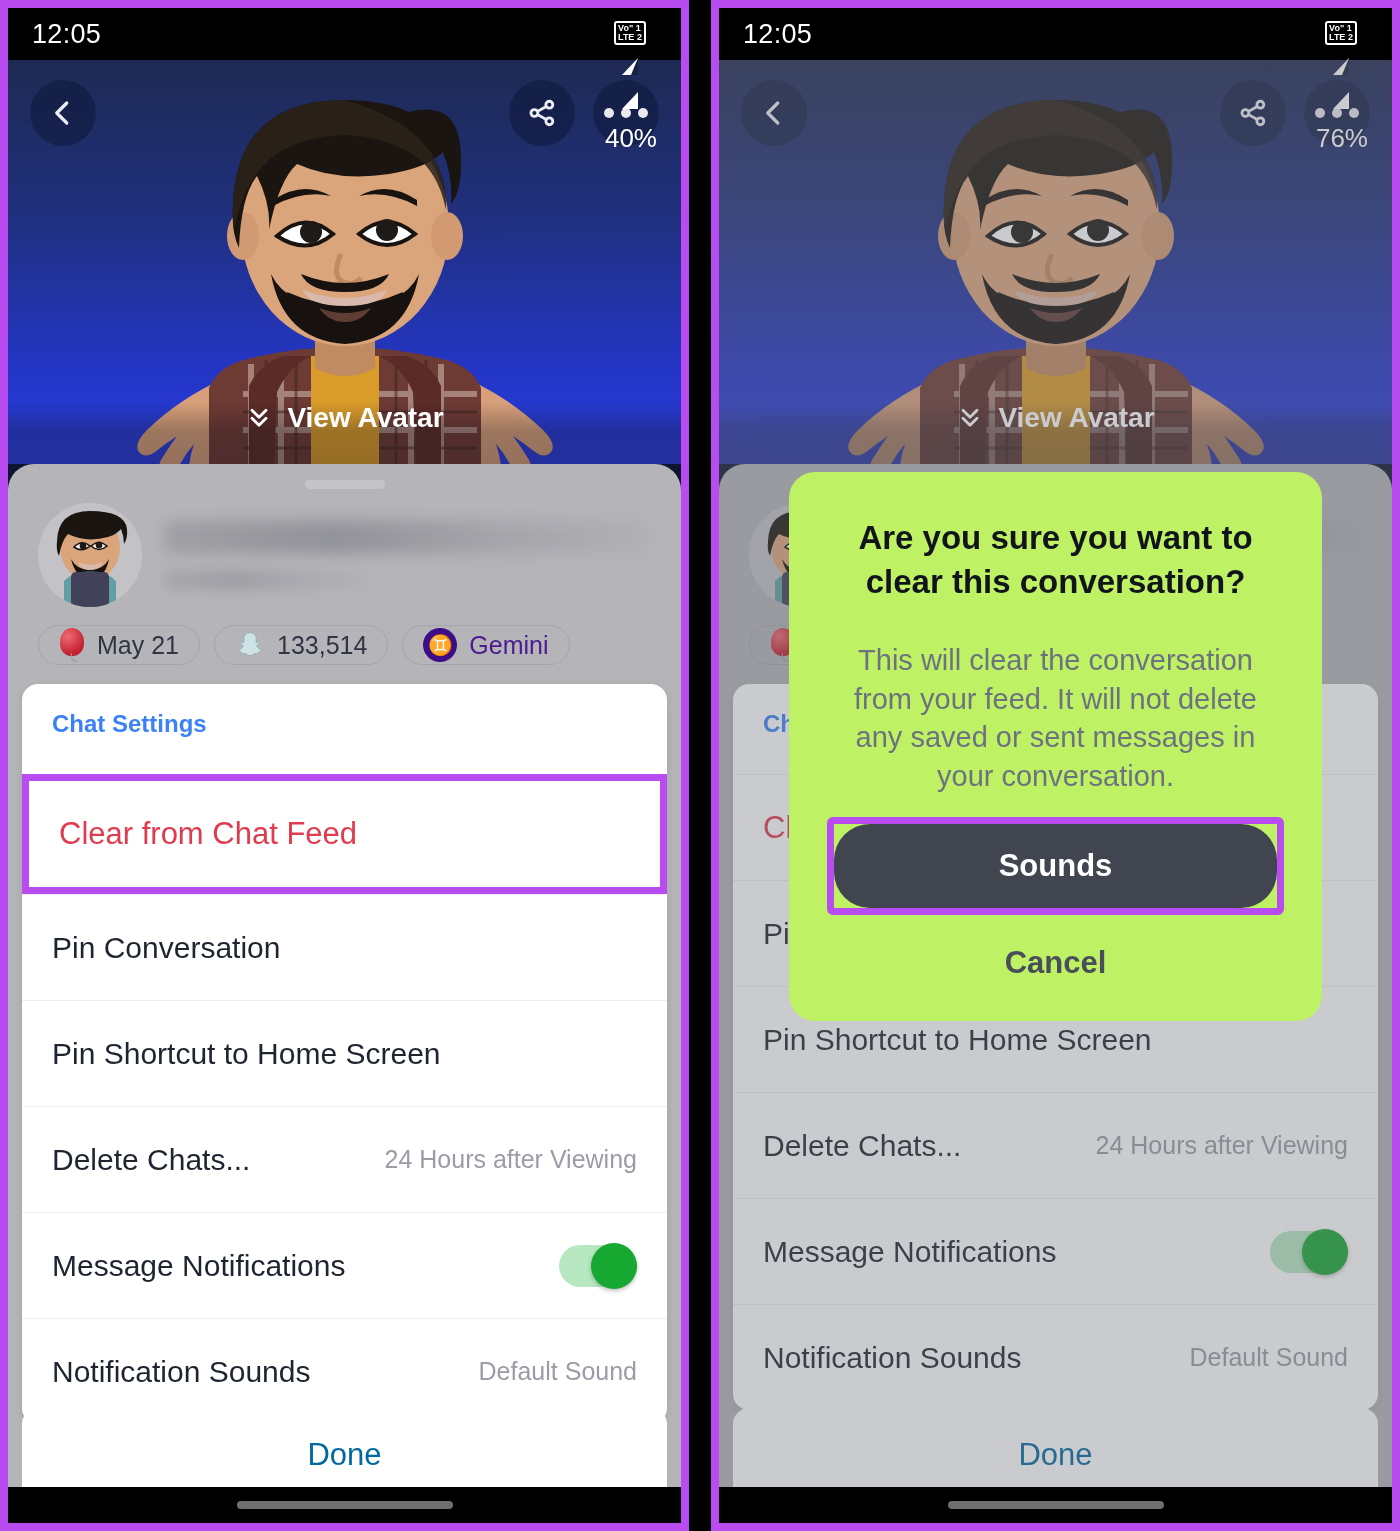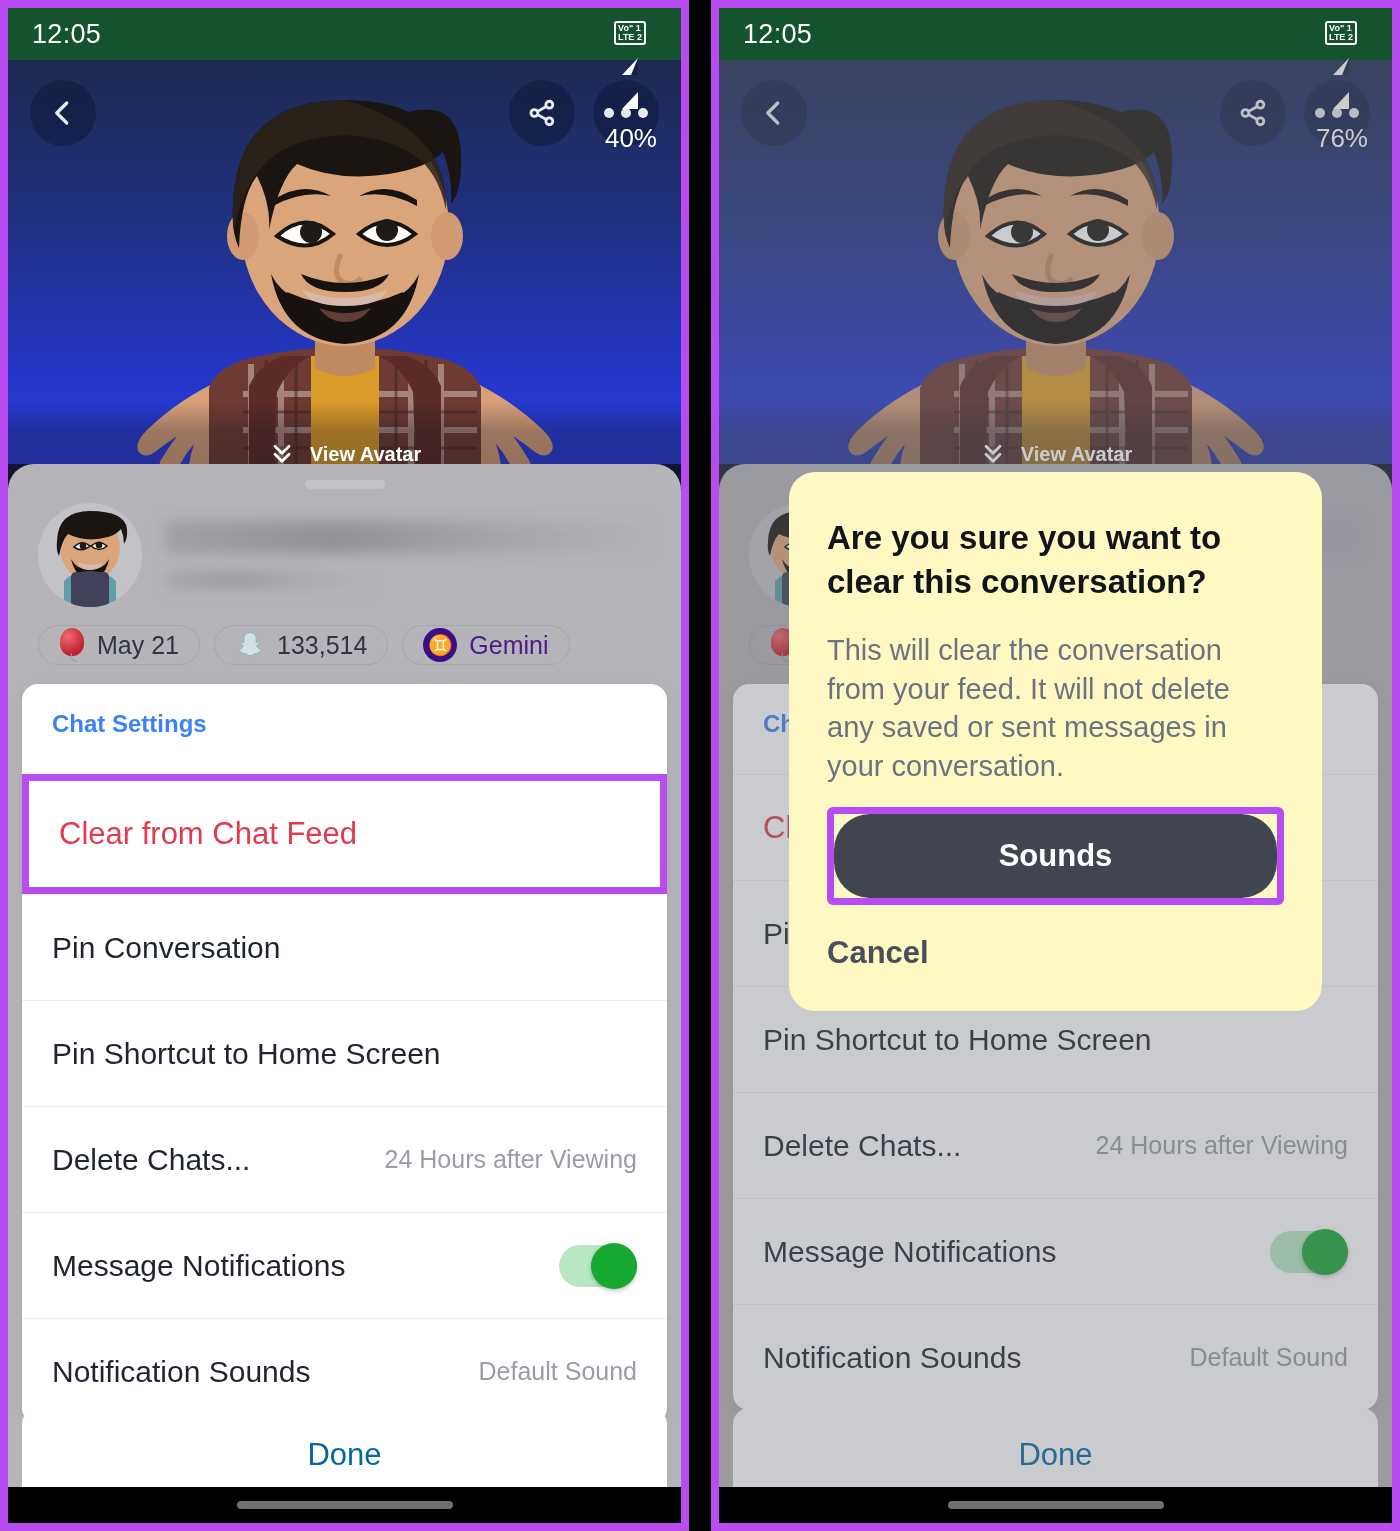--- a/index.html
+++ b/index.html
@@ -21,21 +21,21 @@
   }
   .phone.right { margin-left: 22px; }
   .screen {
     position: absolute; inset: 0;
     overflow: hidden;
     background: #0d1530;
   }
 
   
   .statusbar {
-    position:relative; height: 52px; background:#14532d;
+    position:relative; height: 52px; background:#000000;
     display:flex; align-items:center; justify-content:space-between;
     padding: 0 24px; color:#fff; z-index: 6;
   }
   .sb-time { font-size: 27px; font-weight: 400; letter-spacing: .3px; }
   .sb-right { display:flex; align-items:center; gap: 10px; flex-direction: column; }
   .sb-icon { display:flex; align-items:center; }
   .kbs { display:flex; flex-direction:column; align-items:center; line-height:1; }
   .kbs .v { font-size: 16px; font-weight: 700; }
   .kbs .u { font-size: 11px; font-weight: 700; }
   .volte {
@@ -63,22 +63,22 @@
     display:flex; align-items:center; justify-content:center;
   }
   .circbtn svg { display:block; }
   .dots { display:flex; gap:7px; }
   .dots i { width:10px; height:10px; border-radius:50%; background:#e8e8ee; display:block; }
 
   
   .bitmoji { position:absolute; left:50%; top: 18px; transform: translateX(-50%); }
   .viewavatar {
     position:absolute; left:0; right:0; bottom: -2px; height: 64px;
-    display:flex; align-items:flex-end; justify-content:center; gap: 14px;
-    color:#fff; font-size: 20px; font-weight: 600;
+    display:flex; align-items:flex-start; justify-content:center; gap: 14px;
+    color:#fff; font-size: 28px; font-weight: 600;
     background: linear-gradient(180deg, rgba(20,20,30,0) 0%, rgba(20,20,30,.30) 45%, rgba(20,20,30,.34) 100%);
     z-index: 3;
   }
 
   
   .profile-sheet {
     position:absolute; left:0; right:0; top: 456px; bottom: 0;
     background:#b4b4b9; border-radius: 26px 26px 0 0;
     z-index: 5;
   }
@@ -163,25 +163,25 @@
   }
   .navbar i { width: 216px; height: 8px; border-radius:4px; background:#6f6f6f; display:block; }
 
   
   .dim {
     position:absolute; inset: 52px 0 0 0; background: rgba(108,110,118,.36);
     z-index: 8;
   }
   .dialog {
     position:absolute; left: 70px; right: 70px; top: 464px;
-    background:#fef9c3; border-radius: 26px; z-index: 10;
-    padding: 44px 38px 34px; text-align:left;
+    background:#bef264; border-radius: 26px; z-index: 10;
+    padding: 44px 38px 34px; text-align:center;
   }
   .dlg-title { font-size: 33px; font-weight: 700; color:#12141c; line-height: 1.32; }
-  .dlg-body { font-size: 29px; color:#6d7280; line-height: 1.33; margin-top: 28px; }
+  .dlg-body { font-size: 29px; color:#6d7280; line-height: 1.33; margin-top: 38px; }
   .dlg-clear-wrap { border: 7px solid var(--accent); border-radius: 6px; margin-top: 22px; }
   .dlg-clear {
     background:#414550; color:#fff; font-size: 31px; font-weight: 700;
     border-radius: 36px; height: 84px;
     display:flex; align-items:center; justify-content:center;
   }
   .dlg-cancel {
     margin-top: 30px; padding-bottom: 6px;
     font-size: 31px; font-weight: 700; color:#4a4e5a;
   }

